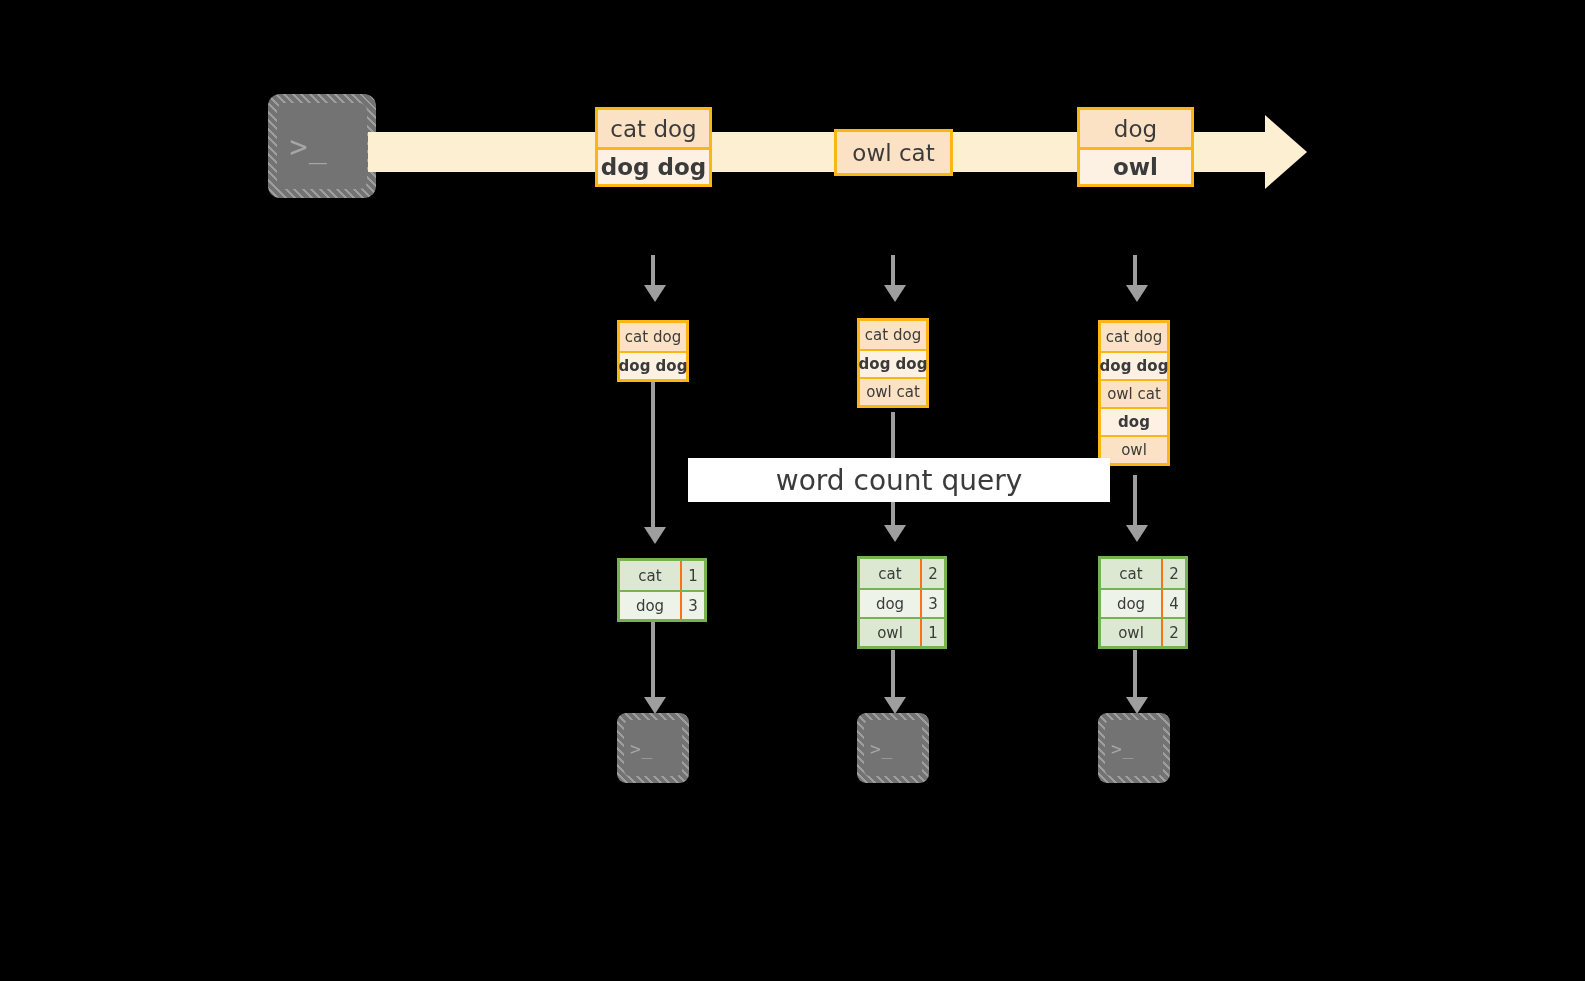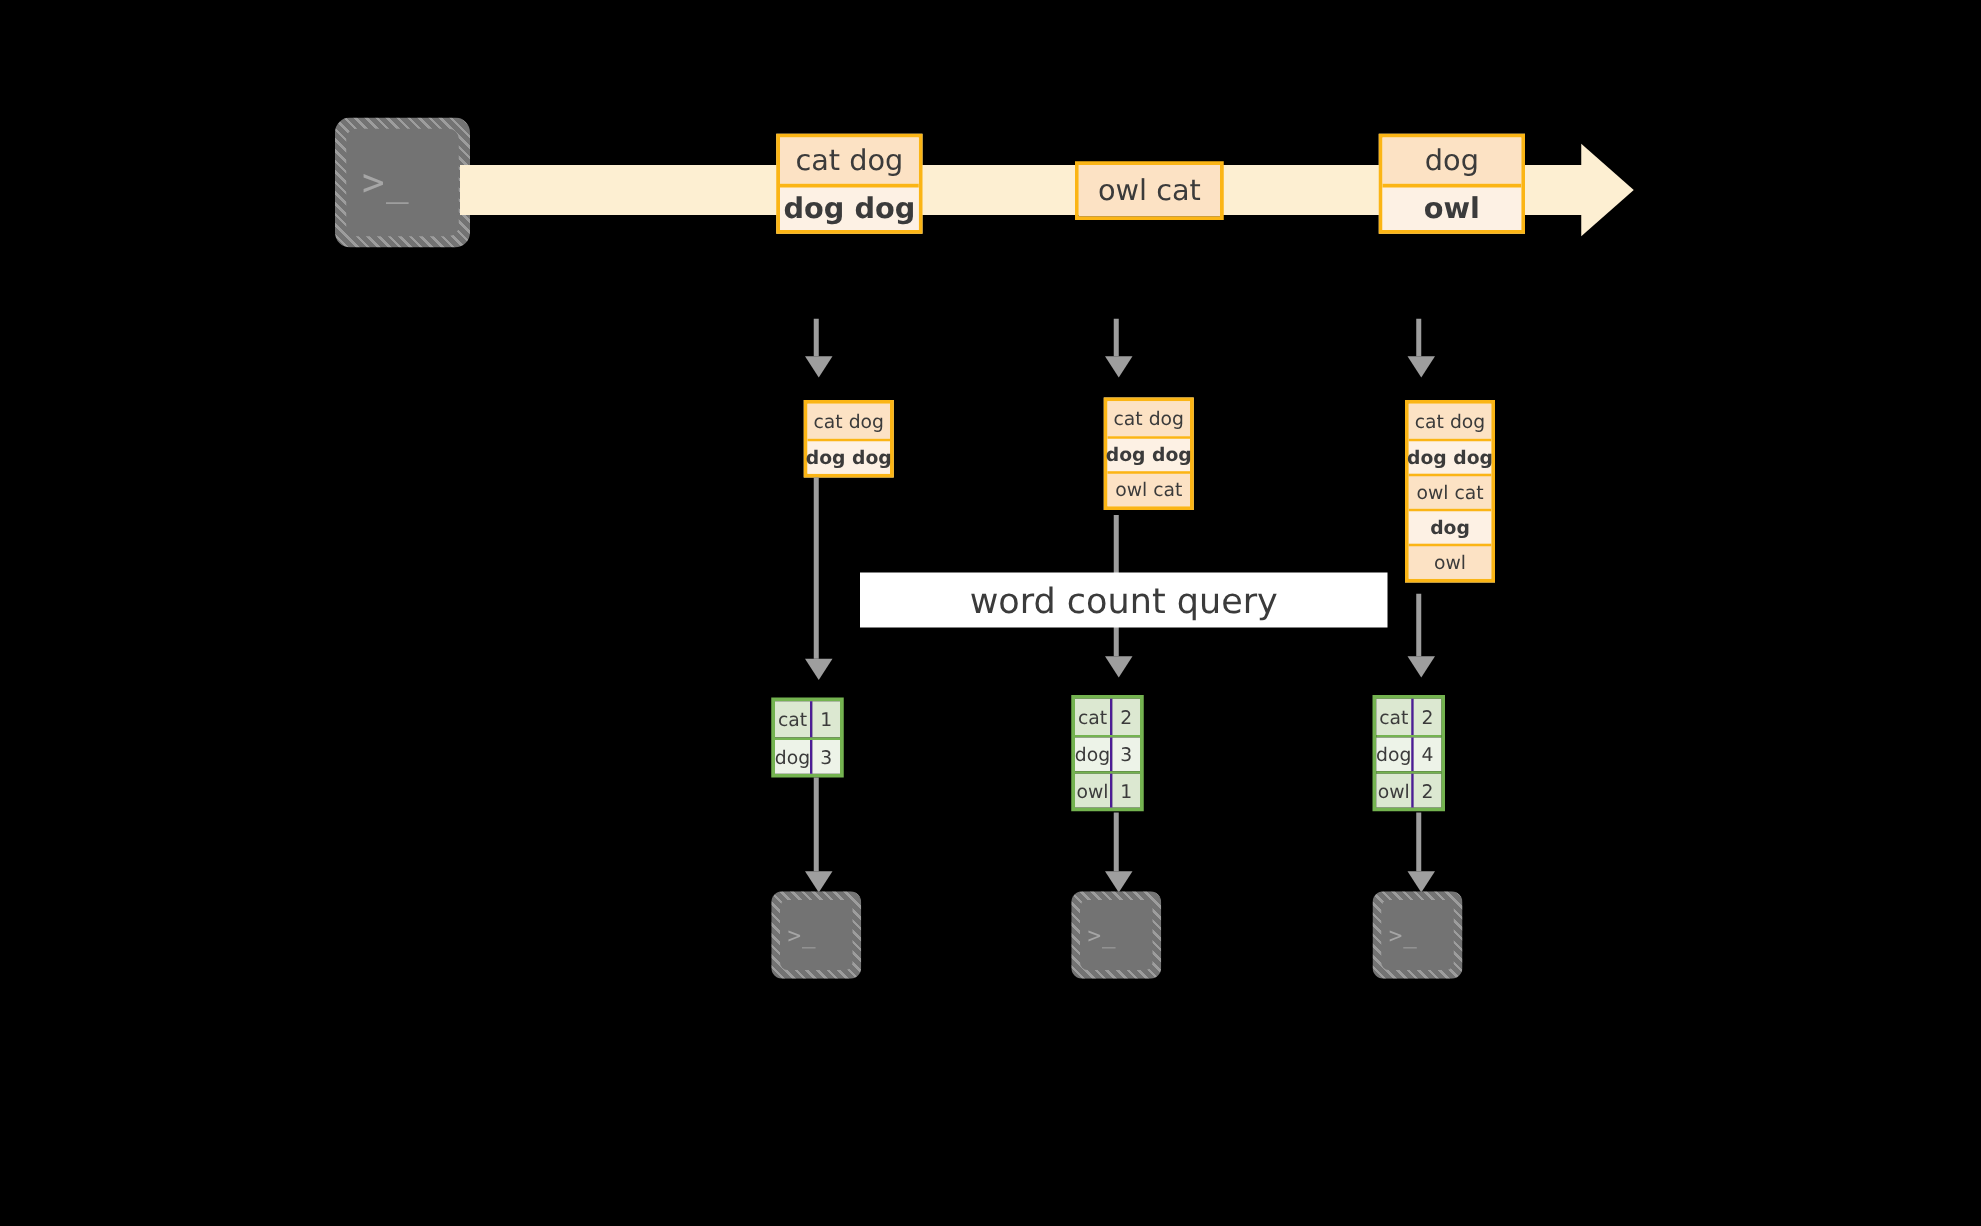--- a/index.html
+++ b/index.html
@@ -69,21 +69,20 @@
     border-top: 37px solid transparent;
     border-bottom: 37px solid transparent;
     border-left: 42px solid #FDEFD2;
   }
 
   
   .evt-box {
     position: absolute;
     border: 3px solid #FBB515;
     background: #FDEFD2;
-    margin-left: 26px;
   }
   .evt-row {
     display: flex;
     align-items: center;
     justify-content: center;
     color: #3b3b3b;
     white-space: nowrap;
   }
   .evt-row.dark  { background: #FCE2C4; }
   .evt-row.light { background: #FDF1E4; font-weight: bold; }
@@ -107,23 +106,23 @@
   }
   .res-row { display: flex; height: 29px; }
   .res-row + .res-row { border-top: 2px solid #74B350; }
   .res-cell {
     display: flex;
     align-items: center;
     color: #3b3b3b;
     font-size: 15px;
   }
   .res-cell.word {
-    width: 30px;
-    justify-content: center;
-    border-right: 2px solid #4c1d95;
+    width: 62px;
+    justify-content: center;
+    border-right: 2px solid #f97316;
   }
   .res-cell.count {
     width: 22px;
     justify-content: center;
   }
   .res-row.dark  .res-cell { background: #DCE8D1; }
   .res-row.light .res-cell { background: #EDF3E8; }
 
   
   .vline {

